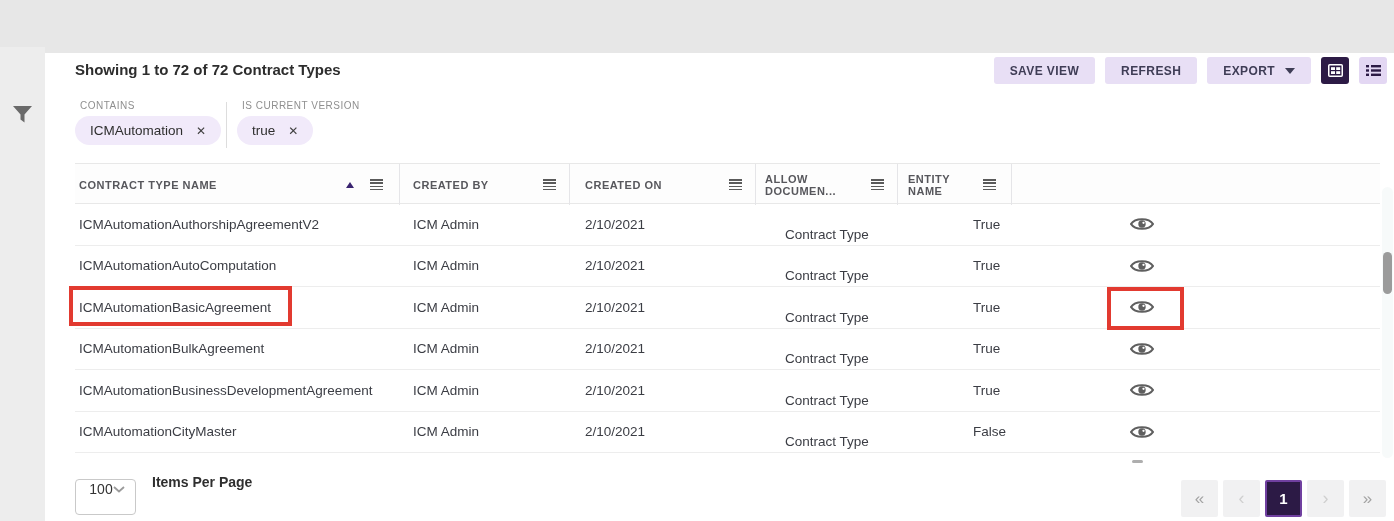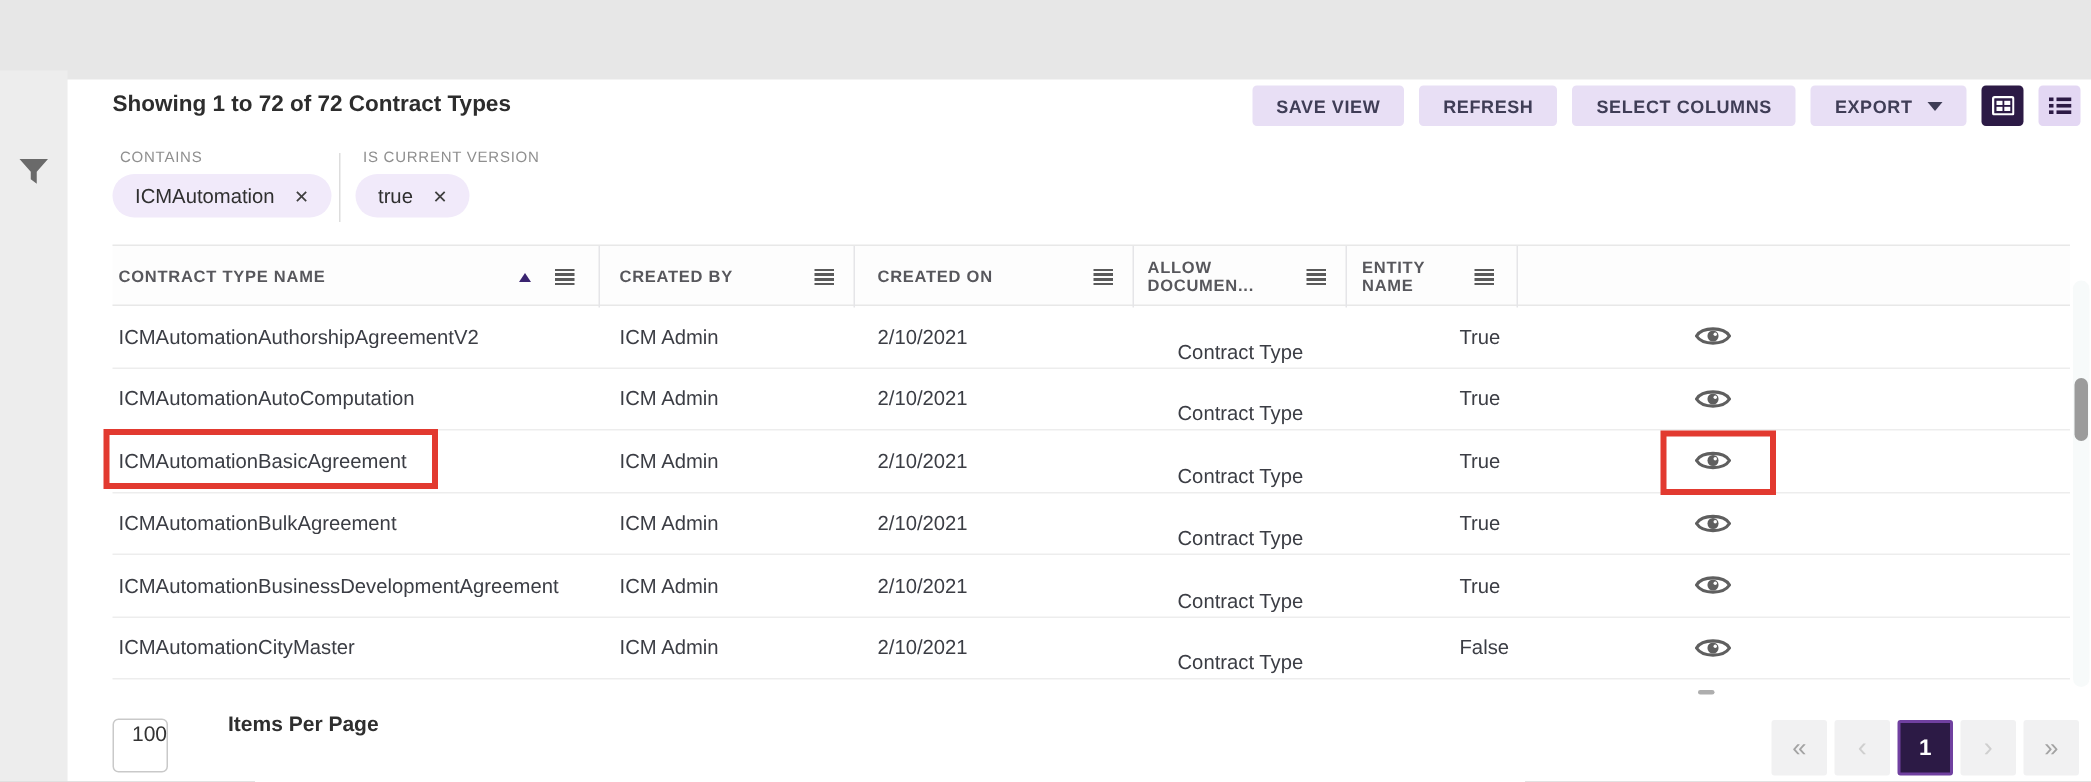--- a/index.html
+++ b/index.html
@@ -67,22 +67,22 @@
   .td { overflow:hidden; white-space:nowrap; }
   .td1 { padding-left:4px; }
   .td2 { padding-left:13px; }
   .td3 { padding-left:15px; }
   .td4 { padding-left:29px;margin-top:20px; }
   .td5 { padding-left:75px; }
   .td6 { padding-left:118px; }
   .eye-btn { background:none; border:none; padding:0; cursor:pointer; display:block; width:24px; height:16px; }
   
   .pagesize {
-    position:absolute; left:75px; top:479px; width:37px; height:36px; background:#fff;
-    border:1px solid #c9c9c9; border-radius:4px; display:flex; align-items:center; justify-content:flex-start;
+    position:absolute; left:75px; top:479px; width:61px; height:36px; background:#fff;
+    border:1px solid #c9c9c9; border-radius:4px; display:flex; align-items:center; justify-content:center;
     padding:0 9px 16px 12px; font-size:14px; color:#333; cursor:pointer;
   }
   .items-per-page { position:absolute; left:152px; top:474px; font-size:14px; font-weight:bold; color:#2f2f2f; }
   .pagination { position:absolute; top:480px; right:8px; display:flex; gap:5px; }
   .pg-btn {
     width:37px; height:37px; border:none; border-radius:2px; background:#f1f1f2; cursor:pointer;
     font-family:inherit; font-size:17px; color:#a3a3a3; display:flex; align-items:center; justify-content:center; padding:0;
   }
   .pg-btn.single { color:#cfcfcf; font-size:18px; }
   .pg-btn.current { background:var(--dark_purple); border:2px solid #7040a0; color:#fff; font-size:15px; font-weight:bold; }
@@ -109,21 +109,20 @@
     </button>
   </aside>
 
   <main class="content"></main>
 
   <div class="summary">Showing 1 to 72 of 72 Contract Types</div>
 
   <div class="toolbar">
     <button class="tb-btn">SAVE VIEW</button>
     <button class="tb-btn">REFRESH</button>
-    <button class="tb-btn">SELECT COLUMNS</button>
     <button class="tb-btn">
       <span>EXPORT</span>
       <span class="caret-down"></span>
     </button>
     <button class="toggle active">
       <svg width="15" height="13" viewBox="0 0 15 13">
         <rect x="0.75" y="0.75" width="13.5" height="11.5" fill="none" stroke="#fff" stroke-width="1.5" rx="1"></rect>
         <rect x="3" y="3.2" width="4" height="2.8" fill="#fff"></rect>
           <rect x="8.2" y="3.2" width="4" height="2.8" fill="#fff"></rect>
         <rect x="3" y="7.2" width="4" height="2.8" fill="#fff"></rect>

